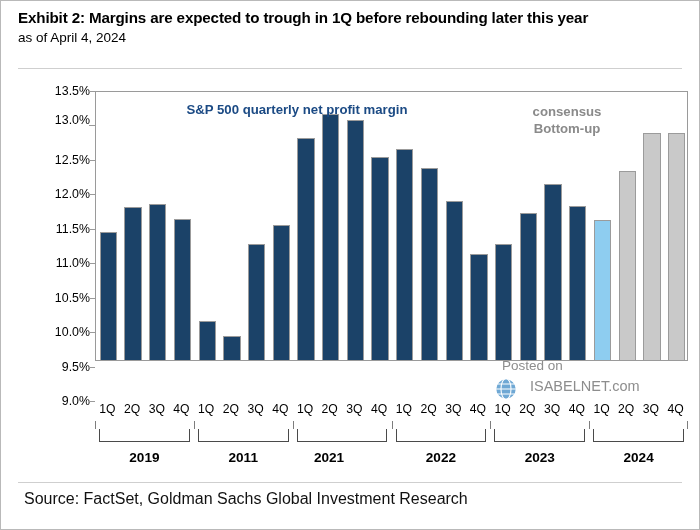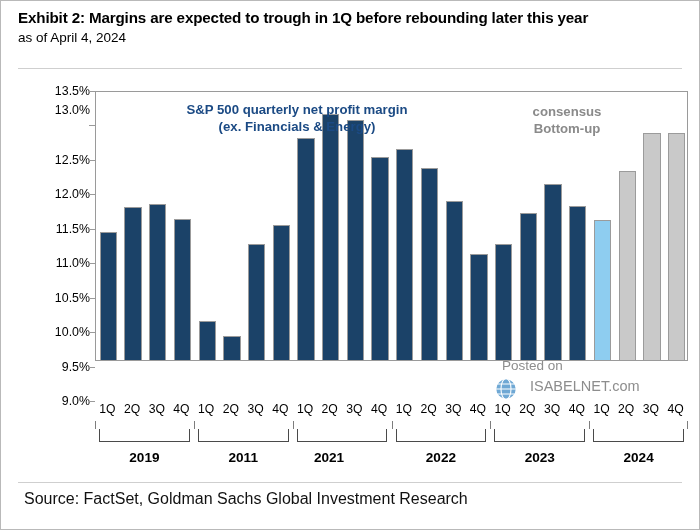--- a/index.html
+++ b/index.html
@@ -122,21 +122,21 @@
 
 <div class="header">
   <div class="title">Exhibit 2: Margins are expected to trough in 1Q before rebounding later this year</div>
   <div class="subtitle">as of April 4, 2024</div>
 </div>
 <div class="hrule"></div>
 
 <div class="plot-wrap">
   <div class="ylabels" id="ylabels">
       <div class="ylab" style="top: 0px;">13.5%</div>
-      <div class="ylab" style="top: 19px; margin-left: 10px;">13.0%</div>
+      <div class="ylab" style="top: 29px; margin-left: 10px;">13.0%</div>
       <div class="ylab" style="top: 68.8889px;">12.5%</div>
       <div class="ylab" style="top: 103.333px;">12.0%</div>
       <div class="ylab" style="top: 137.778px;">11.5%</div>
       <div class="ylab" style="top: 172.222px;">11.0%</div>
       <div class="ylab" style="top: 206.667px;">10.5%</div>
       <div class="ylab" style="top: 241.111px;">10.0%</div>
       <div class="ylab" style="top: 275.556px;">9.5%</div>
       <div class="ylab" style="top: 310px;">9.0%</div>
     </div>
   <div id="yticks">
@@ -175,21 +175,20 @@
         <div class="bar navy" style="height: 175.667px; left: 448.456px; width: 17.2958px;"></div>
         <div class="bar navy" style="height: 154.311px; left: 473.165px; width: 17.2958px;"></div>
         <div class="bar light" style="height: 139.844px; left: 497.873px; width: 17.2958px;"></div>
         <div class="bar gray" style="height: 188.756px; left: 522.581px; width: 17.2958px;"></div>
         <div class="bar gray" style="height: 227.333px; left: 547.29px; width: 17.2958px;"></div>
         <div class="bar gray" style="height: 227.333px; left: 571.998px; width: 17.2958px;"></div>
       </div>
 
     <div class="series-label">
       <div>S&amp;P 500 quarterly net profit margin</div>
-      <div>(ex. Financials &amp; Energy)</div>
     </div>
 
     <div class="consensus-label">
       <div>consensus</div>
       <div>Bottom-up</div>
     </div>
   </div>
 
   <div class="watermark">
     <div class="wm-posted">Posted on</div>

